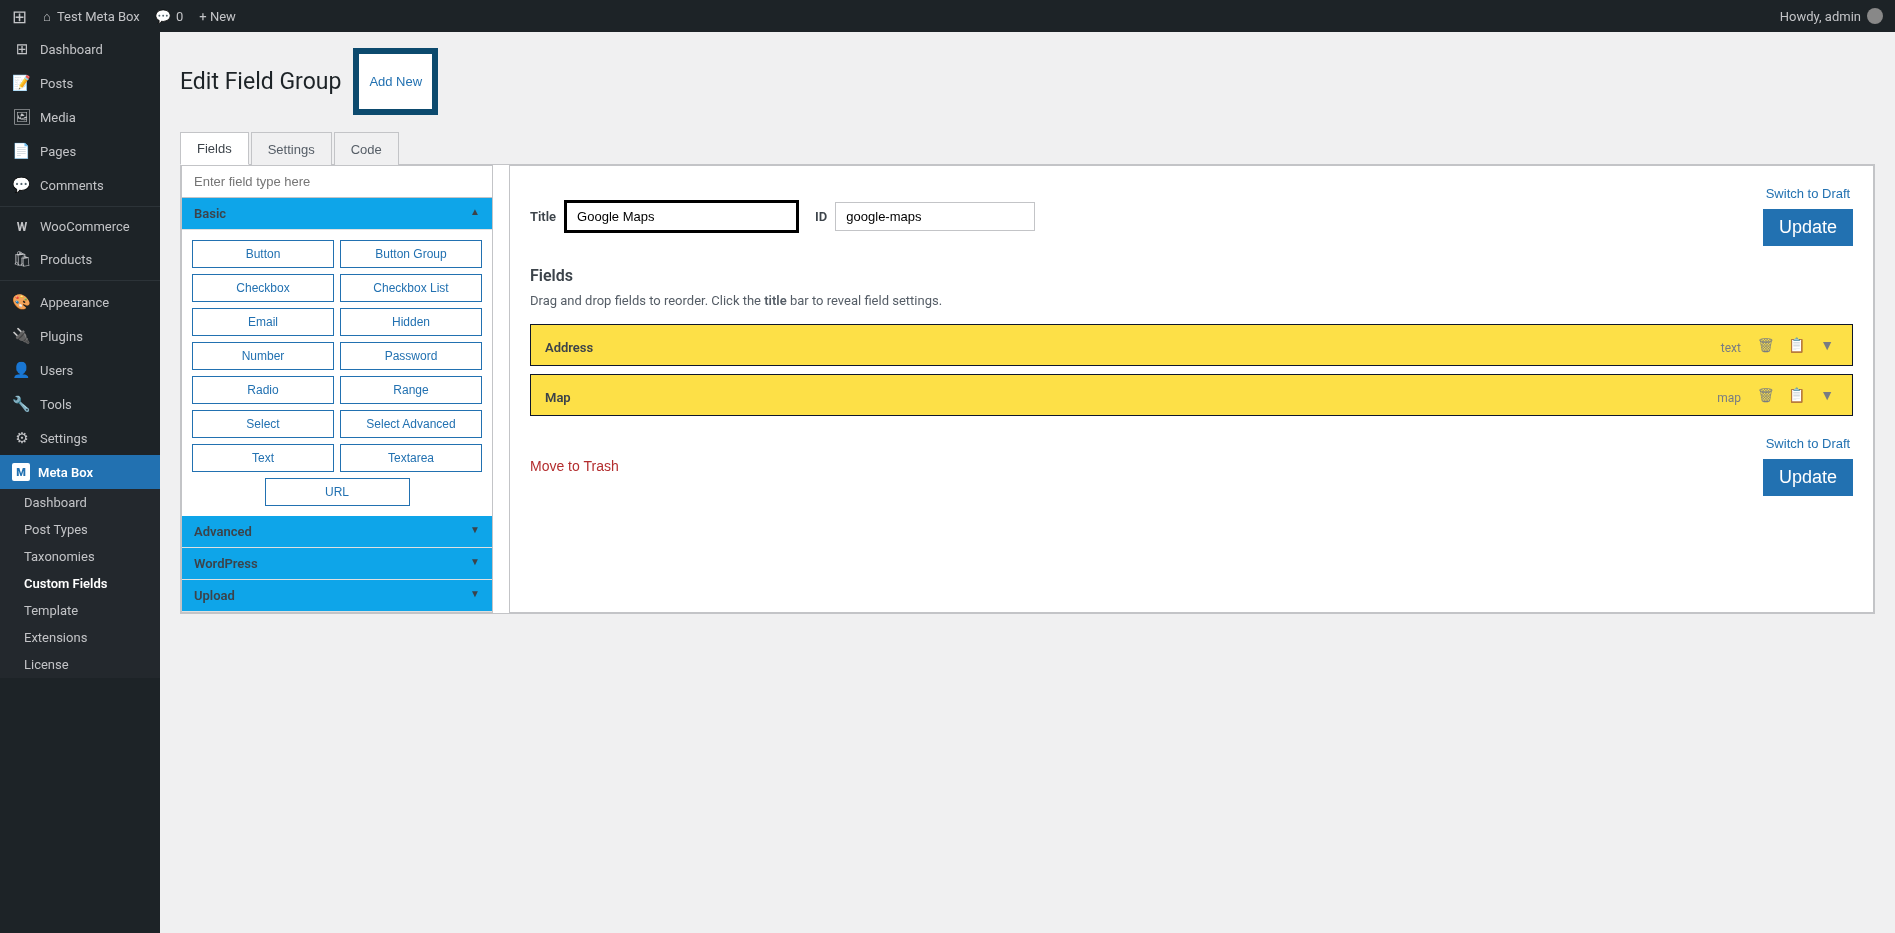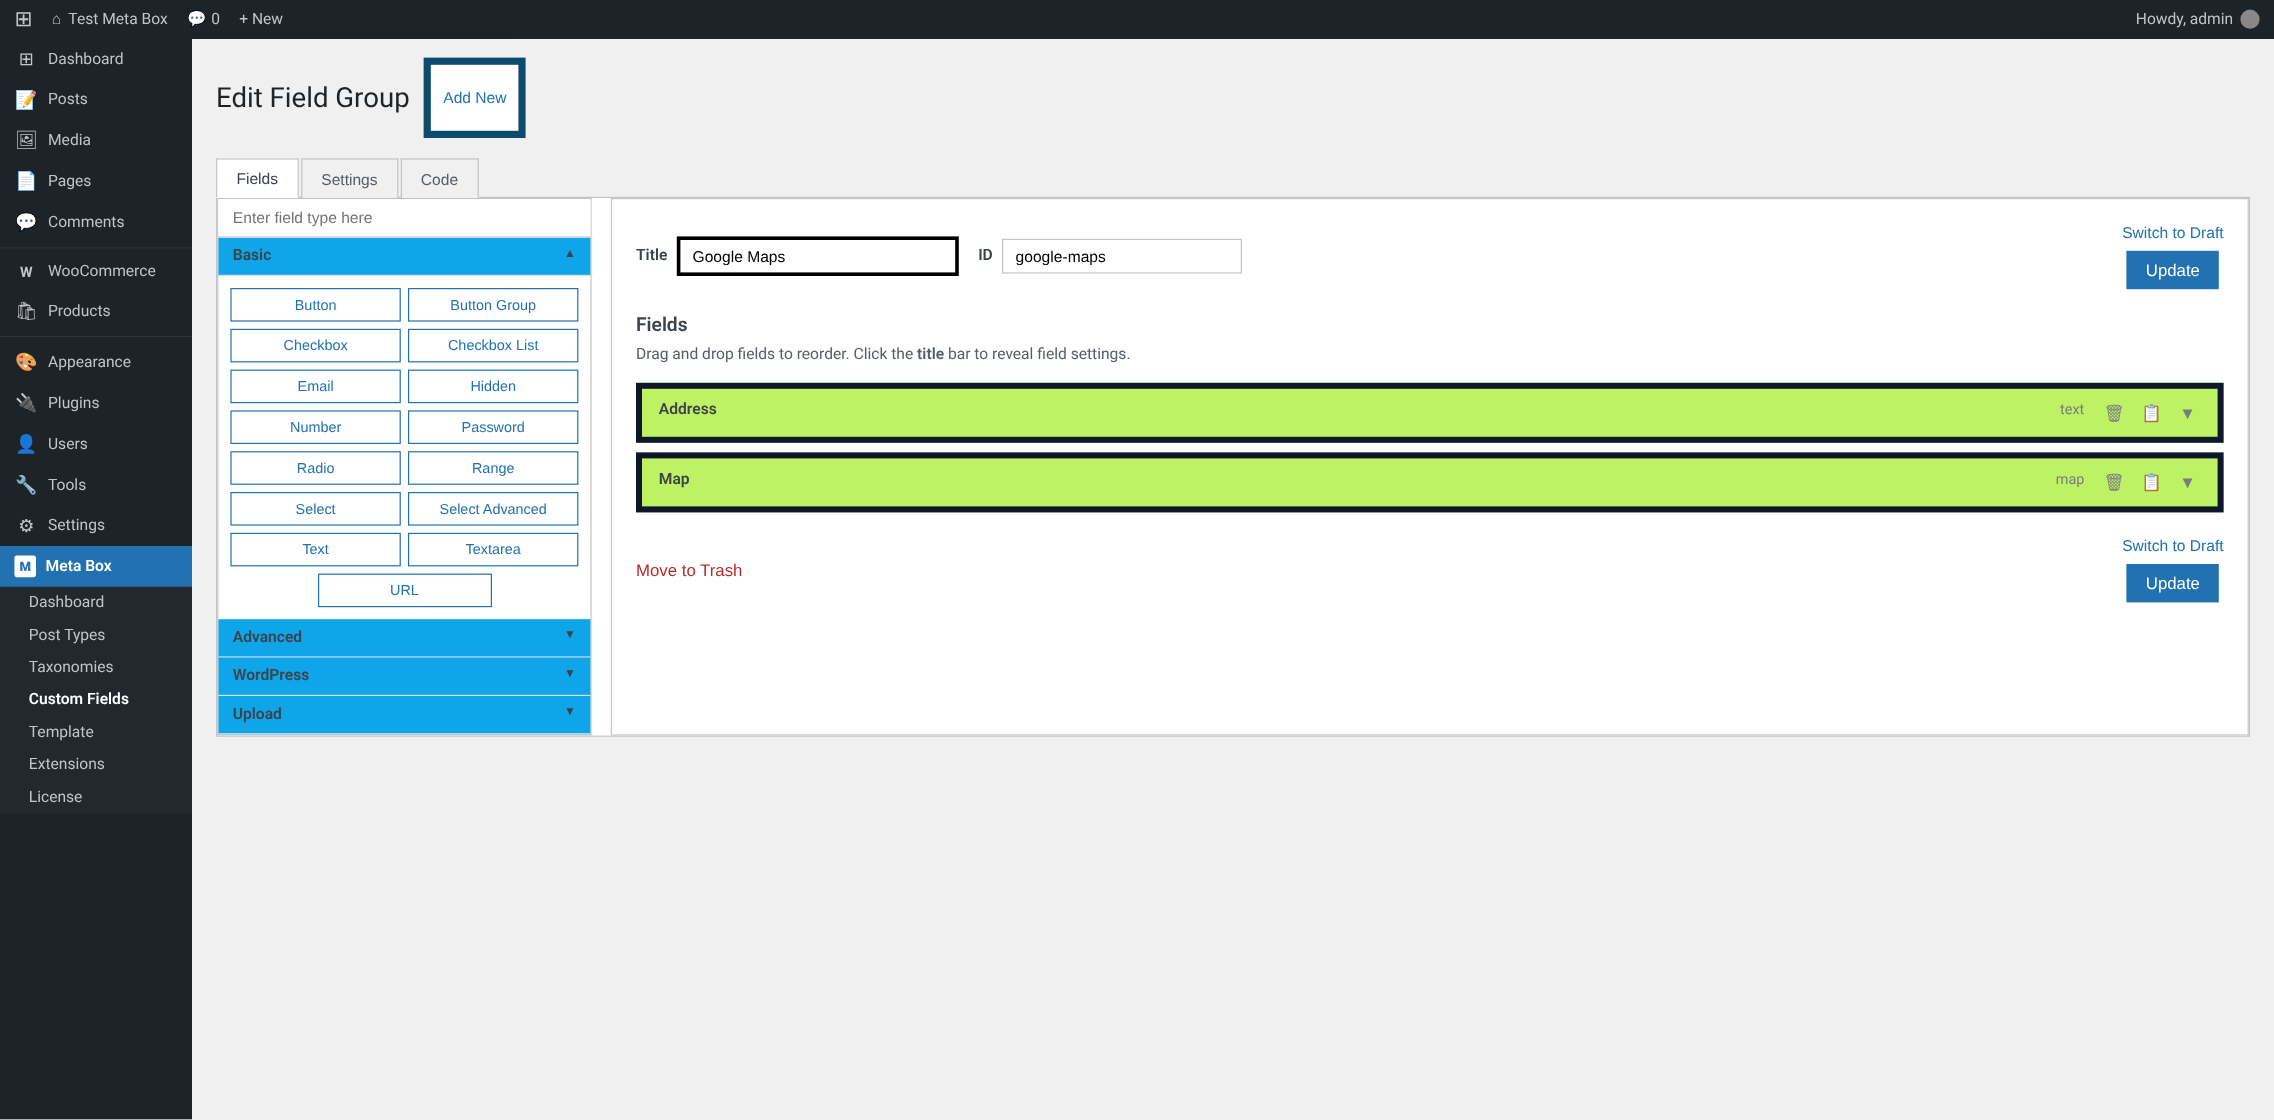--- a/index.html
+++ b/index.html
@@ -184,34 +184,34 @@
       width: 235px;
     }
     .field-id-input {
       border: 1px solid #c3c4c7;
       padding: 6px 10px;
       font-size: 13px;
       width: 200px;
     }
     .panel-actions { margin-left: auto; display: flex; align-items: center; gap: 8px; flex-direction: column; }
     .switch-draft-btn { background: none; border: none; color: #2271b1; cursor: pointer; font-size: 13px; }
-    .update-btn { background: #2271b1; color: #fff; border: none; padding: 8px 16px; font-size: 14px; cursor: pointer; }
+    .update-btn { background: #2271b1; color: #fff; border: none; padding: 8px 16px; font-size: 18px; cursor: pointer; }
 
     .fields-section-title { font-size: 16px; font-weight: 600; margin-bottom: 8px; }
     .fields-help-text { color: #555d66; font-size: 13px; margin-bottom: 16px; }
     .fields-help-text em { font-style: normal; font-weight: 600; }
 
     
     .field-row {
-      border: 5px solid #0f172a;
+      border: 1px solid #0f172a;
       margin-bottom: 8px;
       display: flex;
-      align-items: flex-start;
+      align-items: flex-end;
       padding: 10px 14px;
-      background: #bef264;
+      background: #fde047;
     }
     .field-row-name { font-weight: 600; font-size: 13px; flex: 1; }
     .field-row-type { color: #787c82; font-size: 12px; margin-right: 12px; }
     .field-row-actions { display: flex; align-items: center; gap: 6px; }
     .field-row-actions button {
       background: none;
       border: none;
       cursor: pointer;
       color: #787c82;
       font-size: 14px;

